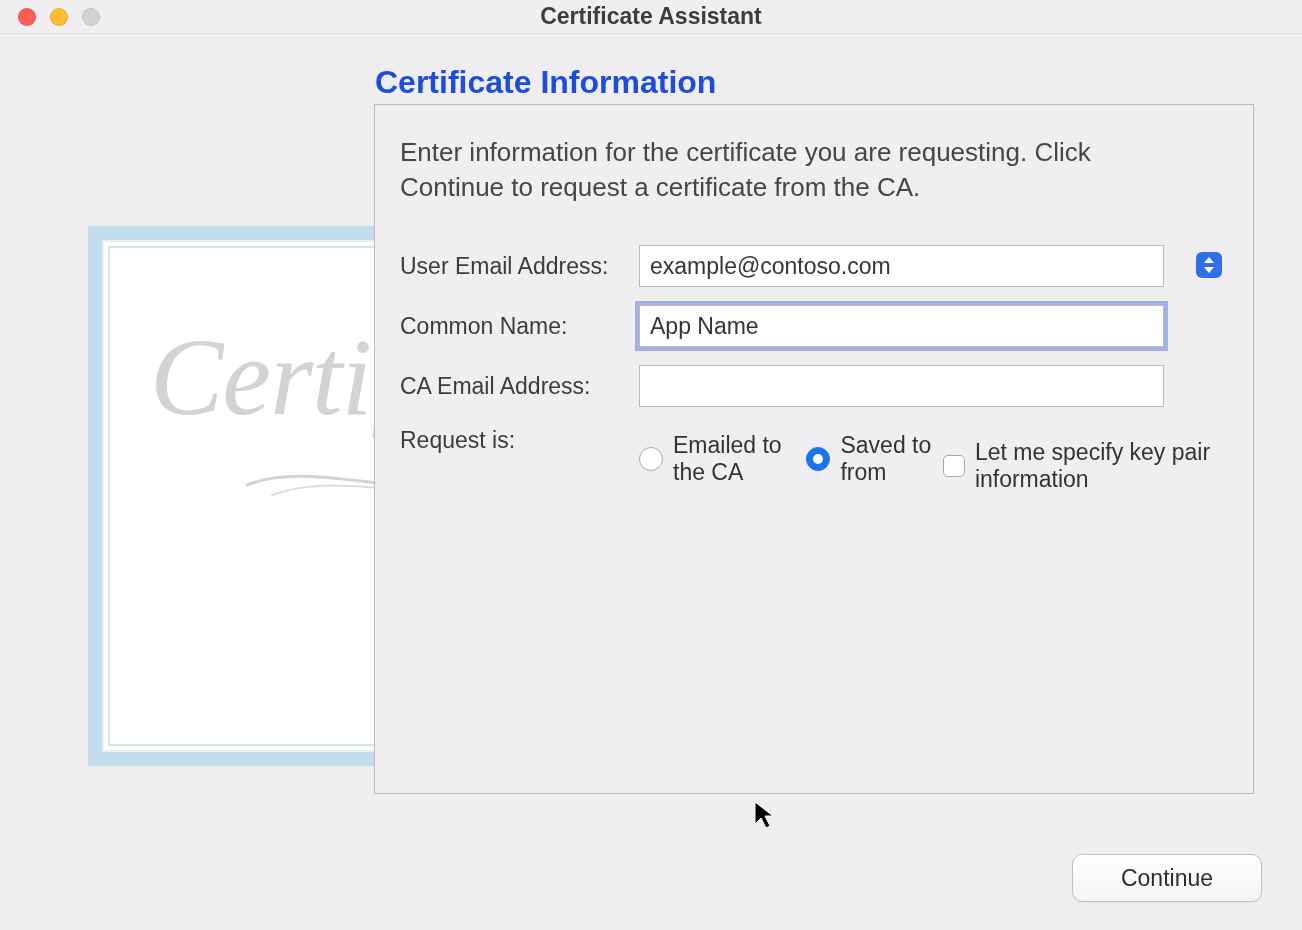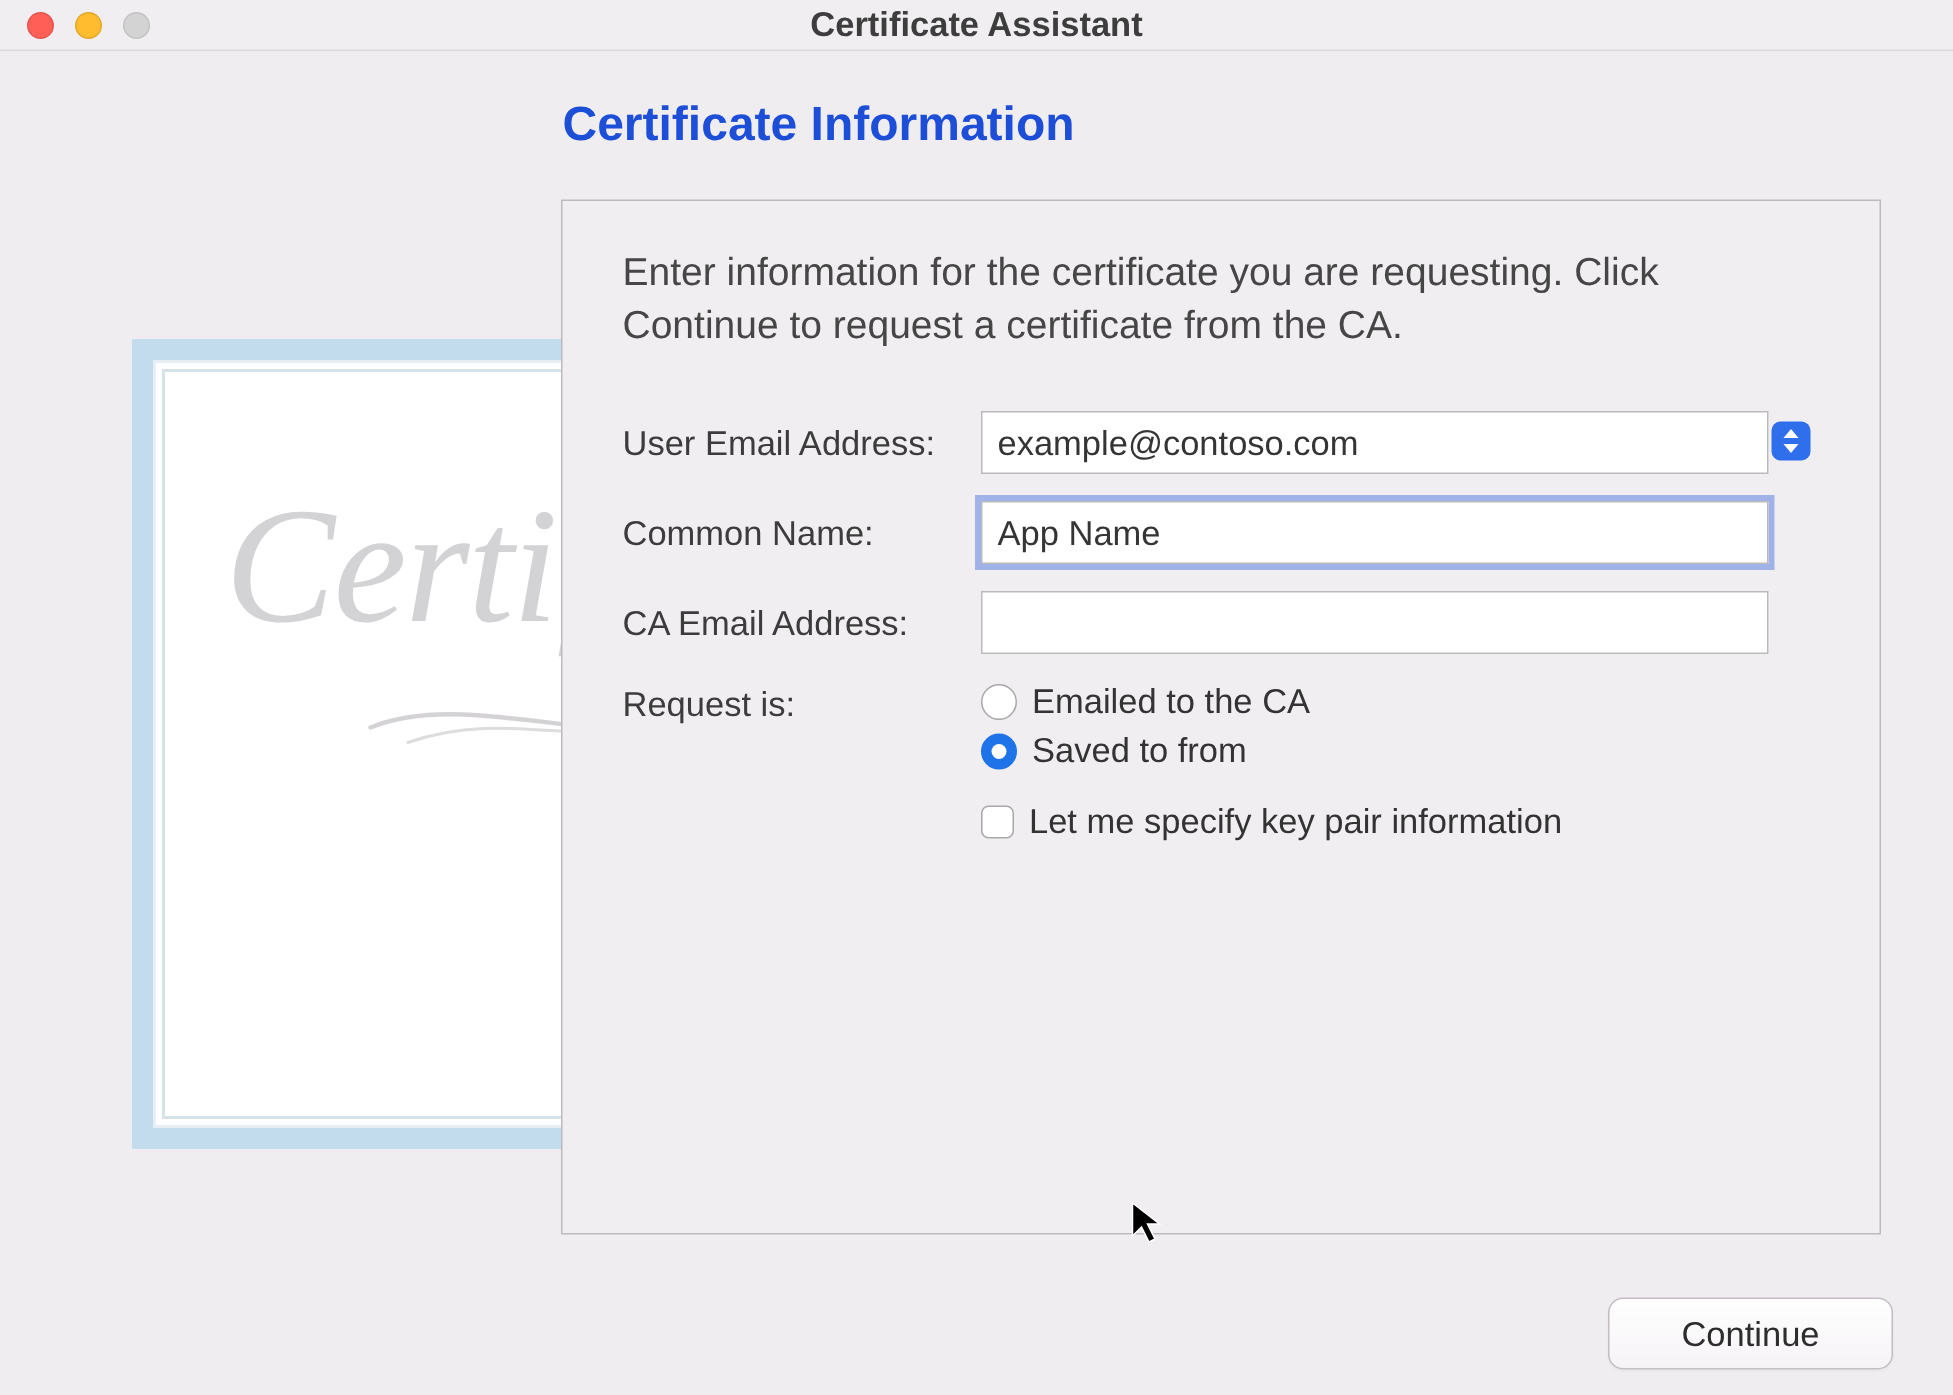--- a/index.html
+++ b/index.html
@@ -50,26 +50,26 @@
     .page-heading {
       margin-left: 335px;
       font-size: 32px;
       font-weight: 700;
       color: #1d4ed8;
       margin-bottom: 2px;
     }
     .panel {
       position: absolute;
       left: 374px;
-      top: 99px;
+      top: 70px;
       width: 880px;
       height: 690px;
       border: 1px solid #bdbabd;
       background: #f1eef1;
-      padding: 30px 40px;
+      padding: 30px 25px;
       z-index: 10;
     }
     .panel-instructions {
       font-size: 26px;
       color: #464646;
       line-height: 1.35;
       max-width: 790px;
       margin-bottom: 40px;
     }
     .form-row {
@@ -113,21 +113,21 @@
       align-items: center;
       justify-content: center;
     }
     .combo-arrow svg { display: block; }
     .text-input.focused {
       border: 1px solid #bdbabd;
       box-shadow: 0 0 0 4px rgba(59,107,221,0.45);
     }
     .radio-set {
       display: flex;
-      flex-direction: column;
+      flex-direction: row;
       gap: 6px;
     }
     .radio-item {
       display: flex;
       align-items: center;
       gap: 10px;
       font-size: 23px;
       color: #333;
     }
     .radio-visual {
@@ -202,21 +202,21 @@
       top: 210px;
     }
     .seal {
       position: absolute;
       left: 430px;
       top: 284px;
     }
     .button-row {
       position: absolute;
       right: 40px;
-      bottom: 17px;
+      bottom: 28px;
     }
     .mac-button {
       min-width: 190px;
       height: 48px;
       padding: 0 28px;
       border: 1px solid #c3bec4;
       border-radius: 10px;
       background: linear-gradient(#ffffff, #f6f3f6);
       font-size: 23px;
       color: #2d2d2d;

